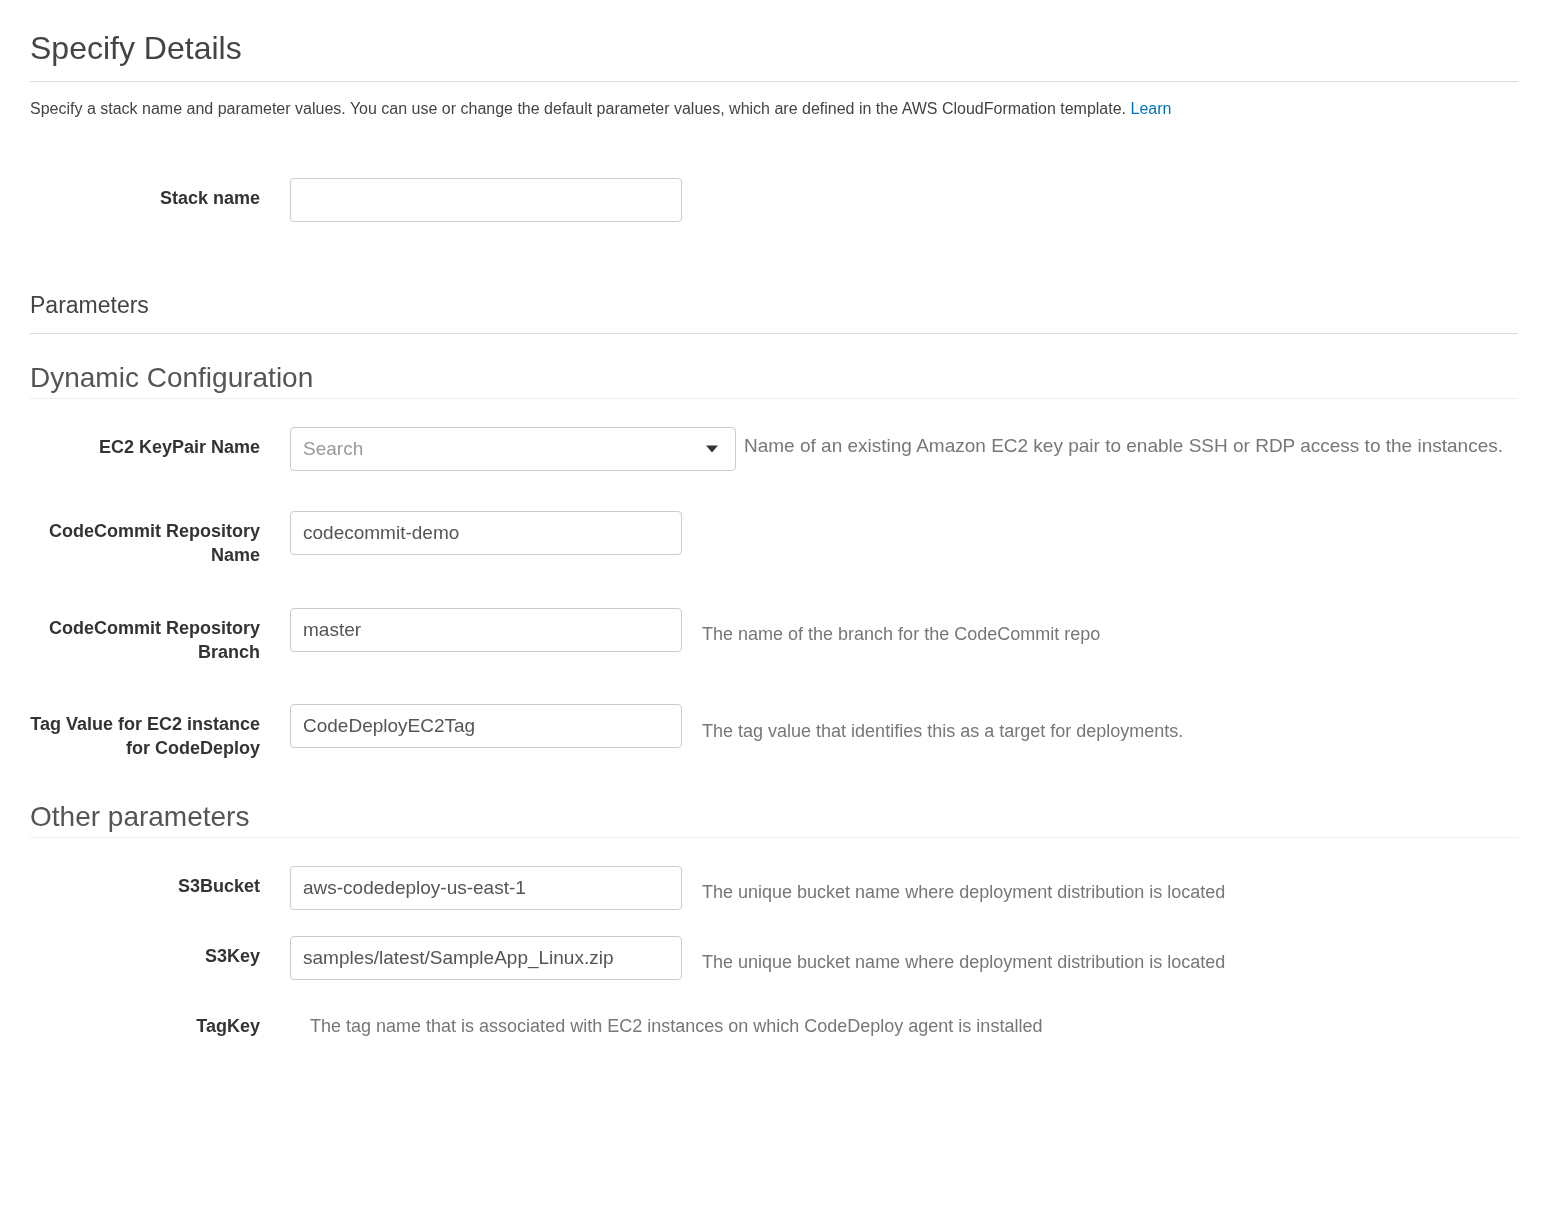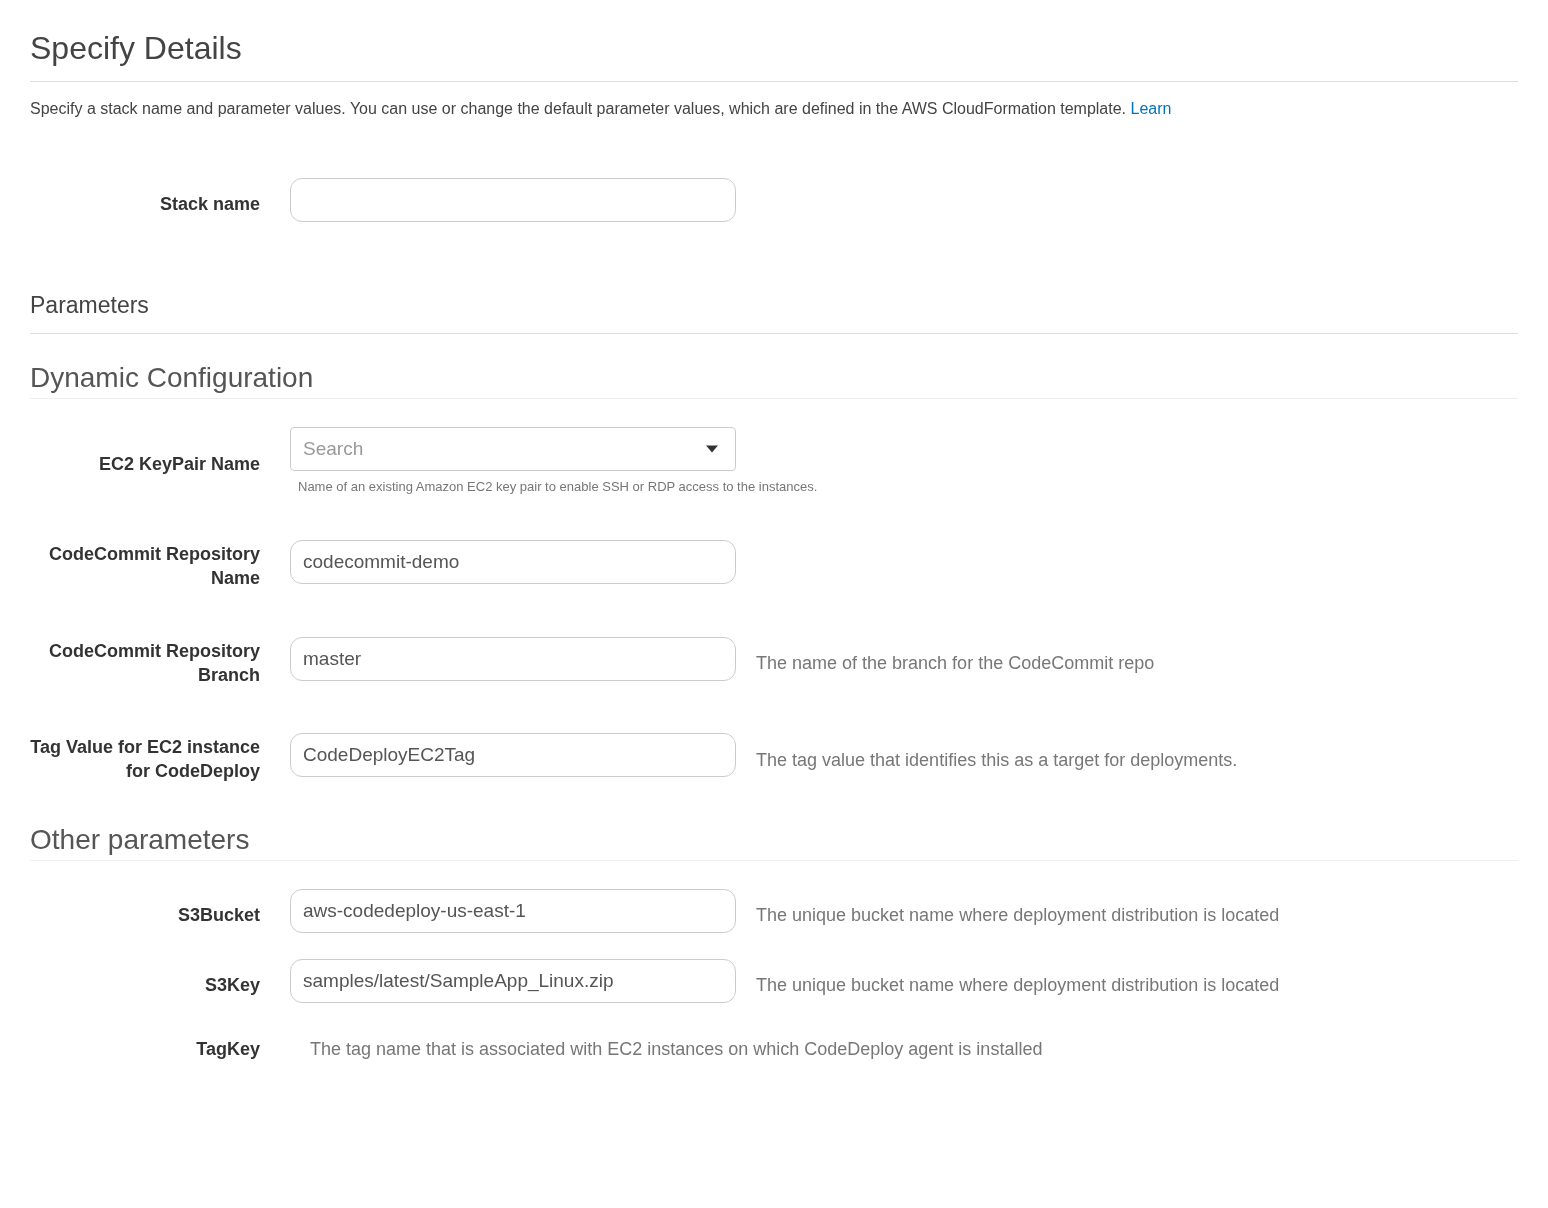--- a/index.html
+++ b/index.html
@@ -30,47 +30,47 @@
     font-size: 16px;
     color: #444;
     margin-bottom: 60px;
   }
   .intro-text a {
     color: #0073bb;
     text-decoration: none;
   }
   .form-row {
     display: flex;
-    align-items: center;
+    align-items: flex-start;
     margin-bottom: 30px;
   }
   .form-label {
     width: 260px;
     text-align: right;
     font-weight: 700;
     color: #333;
     font-size: 18px;
     padding-right: 30px;
     padding-top: 8px;
     flex-shrink: 0;
     line-height: 1.35;
   }
   .form-control-col {
     display: flex;
-    flex-direction: column;
+    flex-direction: row;
   }
   .form-control-row {
     display: flex;
     align-items: center;
   }
   .text-input {
-    width: 446px;
+    width: 392px;
     height: 44px;
     border: 1px solid #ccc;
-    border-radius: 12px;
+    border-radius: 4px;
     padding: 0 12px;
     font-size: 19px;
     color: #555;
     background: #fff;
   }
   .text-input::placeholder {
     color: #999;
   }
   .select-wrap {
     position: relative;
@@ -94,21 +94,21 @@
     right: 18px;
     top: 50%;
     transform: translateY(-50%);
     width: 0; height: 0;
     border-left: 6px solid transparent;
     border-right: 6px solid transparent;
     border-top: 7px solid #333;
     pointer-events: none;
   }
   .help-text-below {
-    font-size: 13px;
+    font-size: 19px;
     color: #777;
     margin-top: 8px;
     margin-left: 8px;
   }
   .help-text-right {
     font-size: 18px;
     color: #777;
     margin-left: 20px;
     padding-top: 10px;
   }

